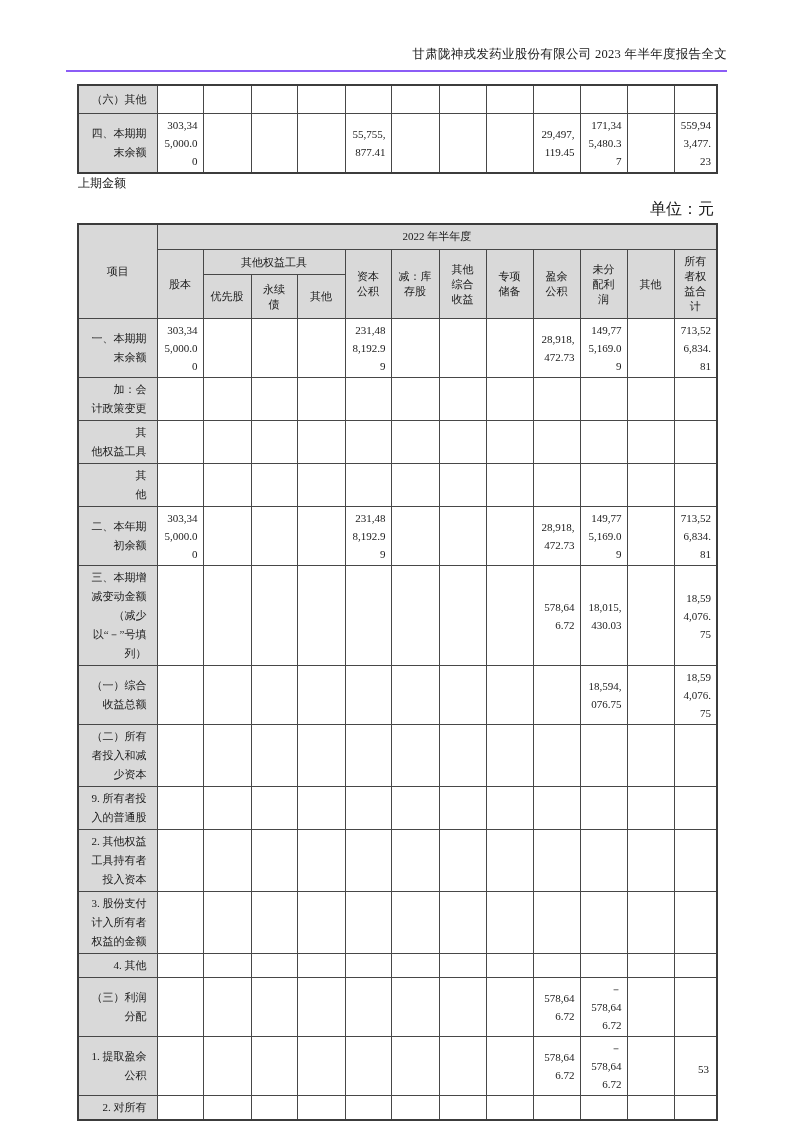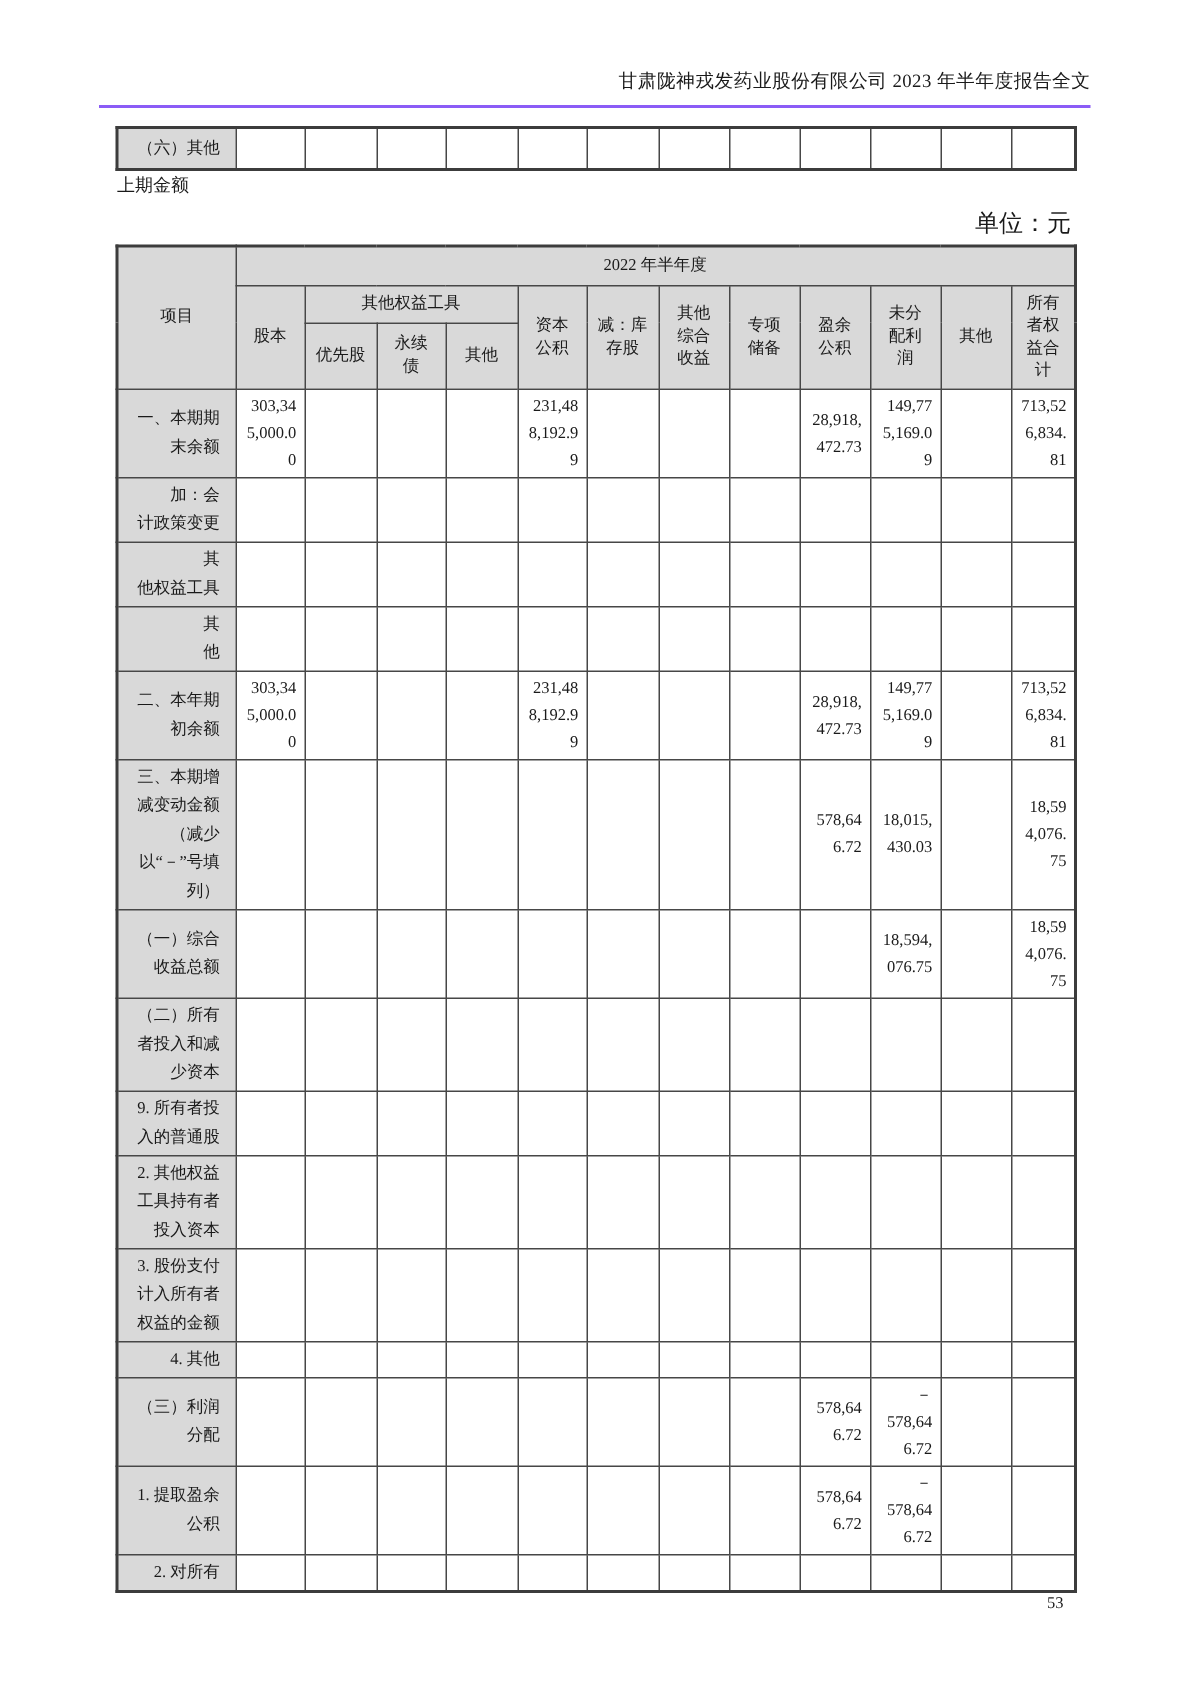--- a/index.html
+++ b/index.html
@@ -97,20 +97,35 @@
               <td class="num"></td>
               <td class="num"></td>
               <td class="num"></td>
               <td class="num"></td>
               <td class="num"></td>
               <td class="num"></td>
               <td class="num"></td>
               <td class="num"></td>
               <td class="num"></td>
               <td class="num"></td>
+            </tr>
+            <tr>
+              <td class="lbl ">四、本期期末余额</td>
+              <td class="num">303,345,000.00</td>
+              <td class="num"></td>
+              <td class="num"></td>
+              <td class="num"></td>
+              <td class="num">55,755,877.41</td>
+              <td class="num"></td>
+              <td class="num"></td>
+              <td class="num"></td>
+              <td class="num">29,497,119.45</td>
+              <td class="num">171,345,480.37</td>
+              <td class="num"></td>
+              <td class="num">559,943,477.23</td>
             </tr>
           </tbody>
       </table>
     </div>
 
     <div class="section-label">上期金额</div>
 
     <div class="unit-label">单位：元</div>
 
     <table id="main-table">

